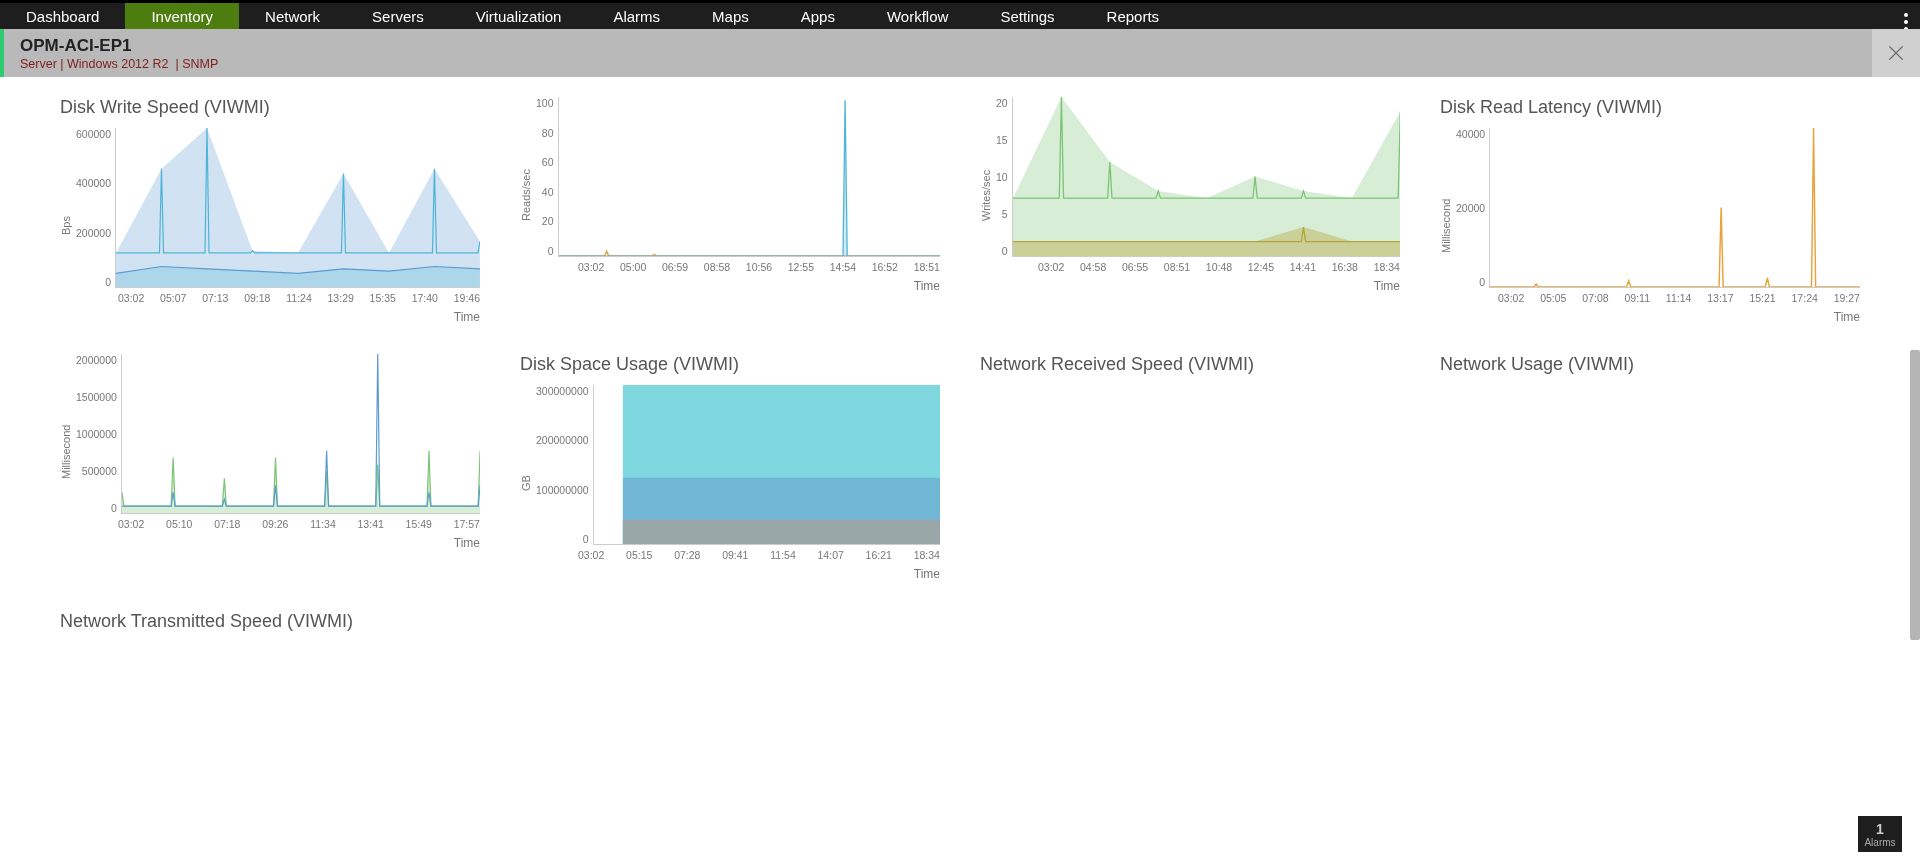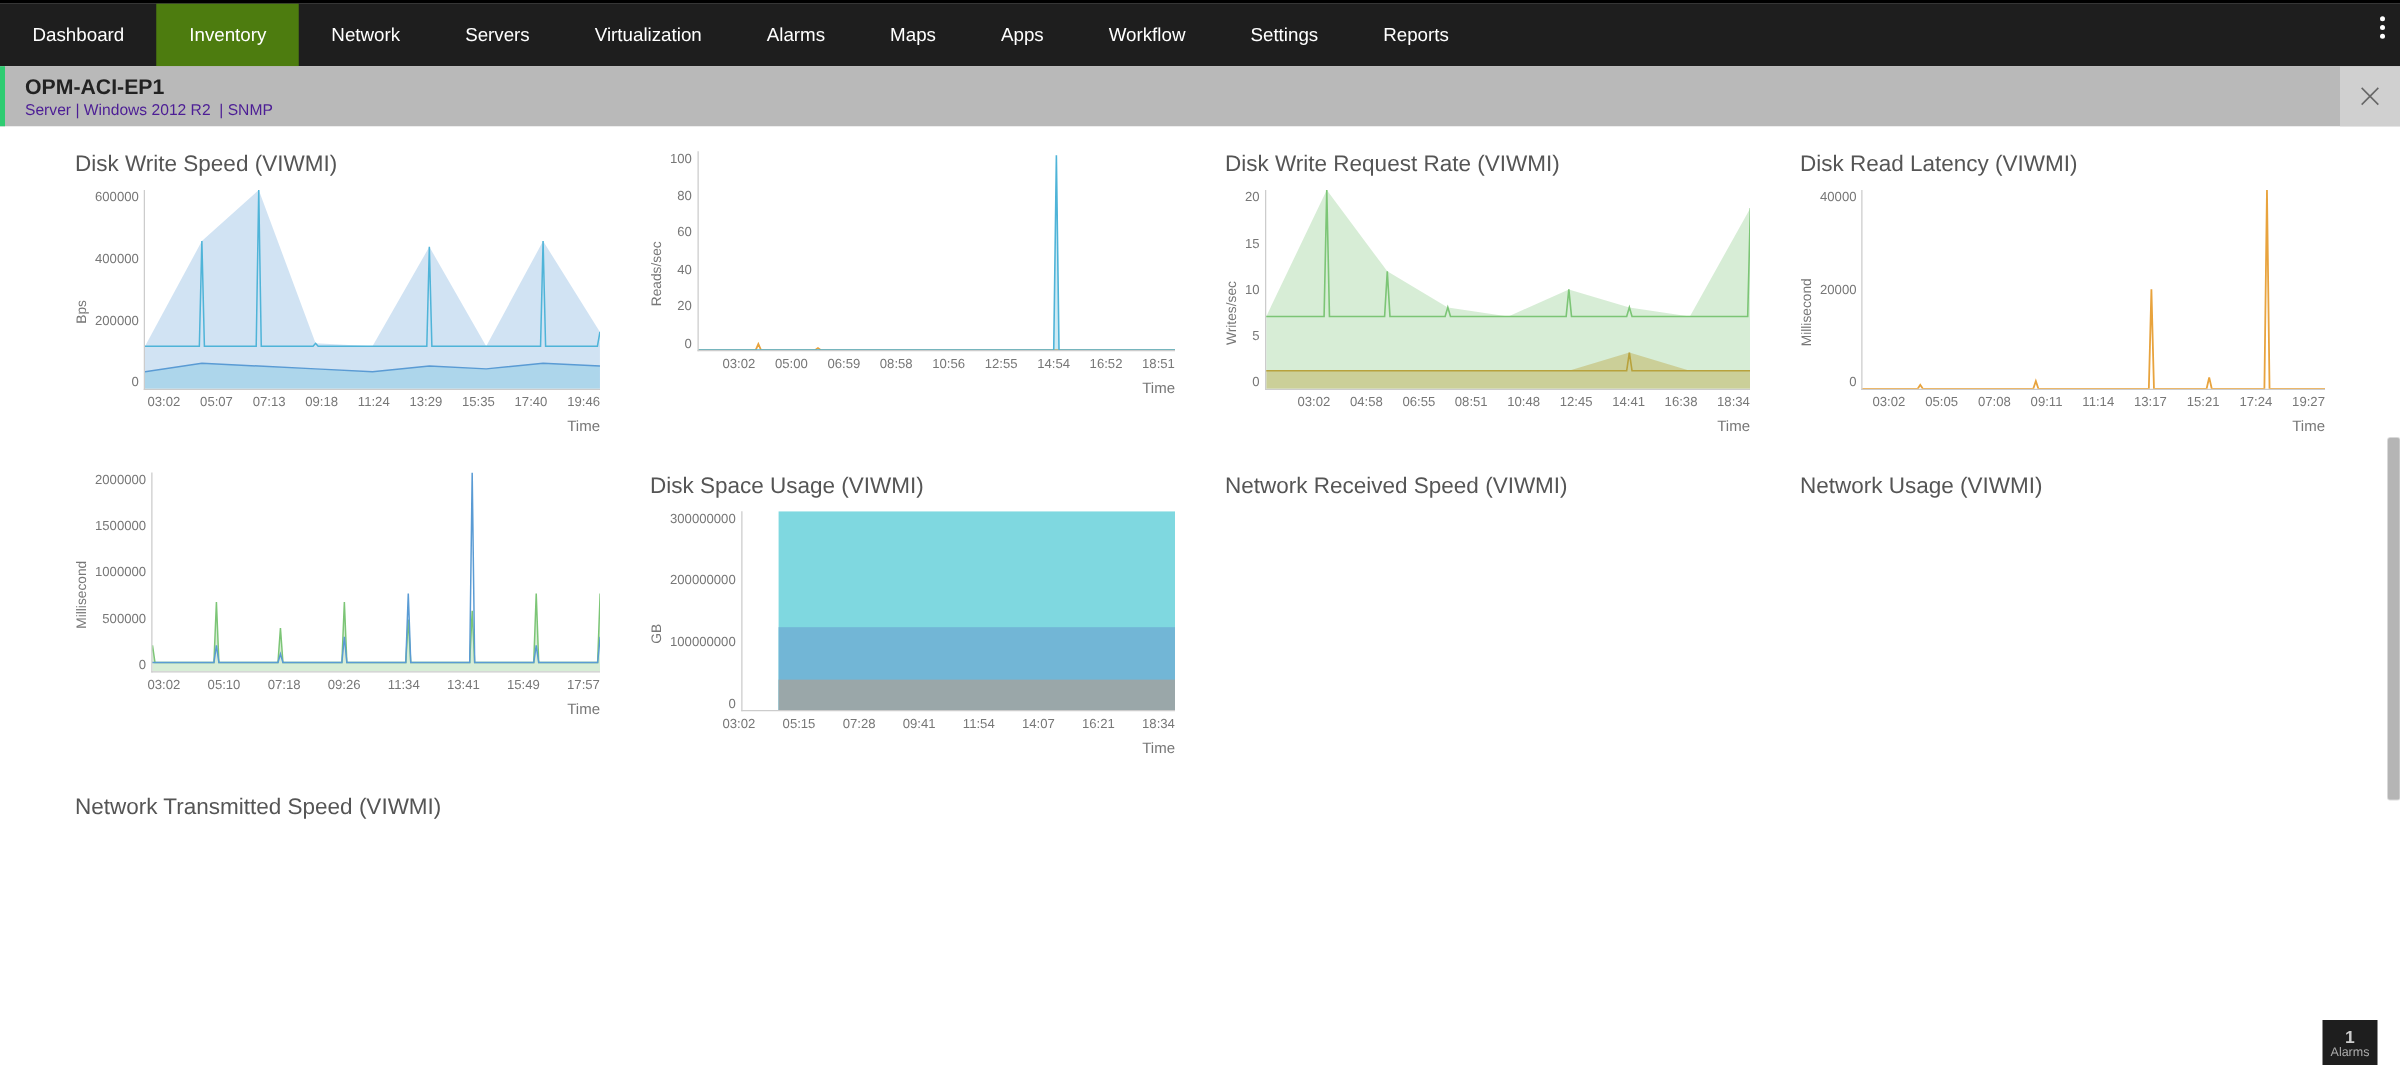--- a/index.html
+++ b/index.html
@@ -1,27 +1,27 @@
 <!DOCTYPE html>
 <html><head>
 <meta charset="utf-8">
 <style>
   * { box-sizing: border-box; margin: 0; padding: 0; }
   body { font-family: "Segoe UI", "Helvetica Neue", Arial, sans-serif; background: #fff; color: #333; overflow-x: hidden; }
   .top-strip { height: 3px; background: #000; }
-  .main-nav { background: #1e1e1e; height: 50px; display: flex; align-items: stretch; position: relative; }
+  .main-nav { background: #1e1e1e; height: 26px; display: flex; align-items: stretch; position: relative; }
   .nav-item { color: #fff; font-size: 15px; display: flex; align-items: center; padding: 0 26px; cursor: pointer; }
   .nav-item.active { background: #4d7c0f; color: #fff; }
   .nav-menu-icon { position: absolute; right: 12px; top: 0; height: 38px; display: flex; align-items: center; color: #fff; cursor: pointer; }
   .nav-menu-icon .dots { display: flex; flex-direction: column; gap: 3px; }
   .nav-menu-icon .dot { width: 4px; height: 4px; background: #fff; border-radius: 50%; }
 
   .sub-header { background: #b9b9b9; height: 48px; display: flex; align-items: center; padding-left: 16px; border-left: 4px solid #2ecc71; position: relative; }
   .sub-header .title { font-weight: 700; color: #222; font-size: 17px; }
-  .sub-header .subtitle { font-size: 12.5px; color: #4c1d95; margin-top: 1px; }
+  .sub-header .subtitle { font-size: 12.5px; color: #7f1d1d; margin-top: 1px; }
   .sub-header .text-block { display: flex; flex-direction: column; }
   .close-btn { position: absolute; right: 0; top: 0; width: 48px; height: 48px; background: #d0d0d0; display: flex; align-items: center; justify-content: center; cursor: pointer; }
   .close-btn svg { width: 20px; height: 20px; stroke: #666; stroke-width: 1.5; }
 
   .charts-area { padding: 20px 60px 40px 60px; display: grid; grid-template-columns: repeat(4, 1fr); gap: 30px 40px; }
   .chart-panel { }
   .chart-title { font-size: 18px; color: #555; font-weight: 400; margin-bottom: 10px; }
   .chart-frame { display: flex; }
   .ylabel { writing-mode: vertical-rl; transform: rotate(180deg); font-size: 11px; color: #777; text-align: center; margin-right: 4px; }
   .chart-inner { flex: 1; }
@@ -161,21 +161,20 @@
             <span>12:55</span>
             <span>14:54</span>
             <span>16:52</span>
             <span>18:51</span>
           </div>
           <div class="xlabel">Time</div>
         </div>
       </div>
     </div>
     <div class="chart-panel">
-      <div class="chart-title">Disk Write Request Rate (VIWMI)</div>
       <div class="chart-frame">
         <div class="ylabel">Writes/sec</div>
         <div class="chart-inner">
           <div class="plot-row">
             <div class="yticks">
               <span>20</span>
               <span>15</span>
               <span>10</span>
               <span>5</span>
               <span>0</span>

